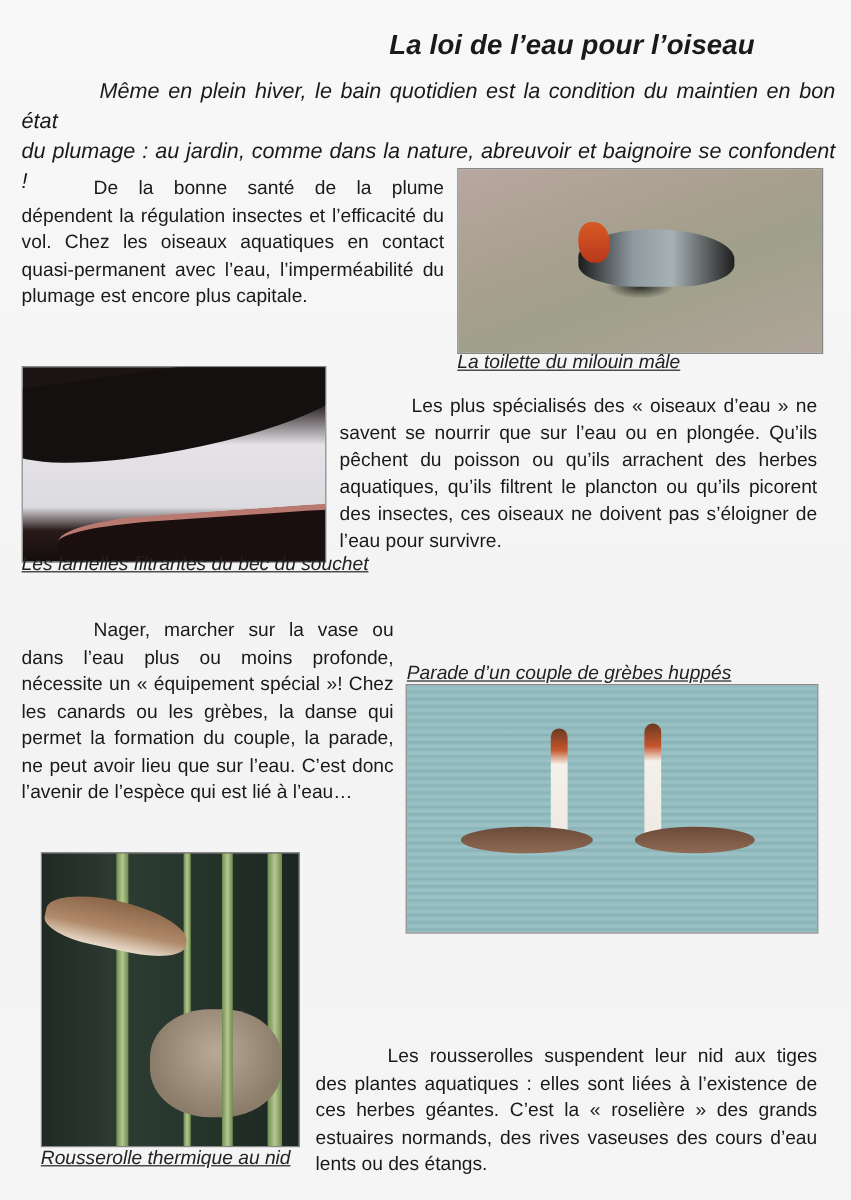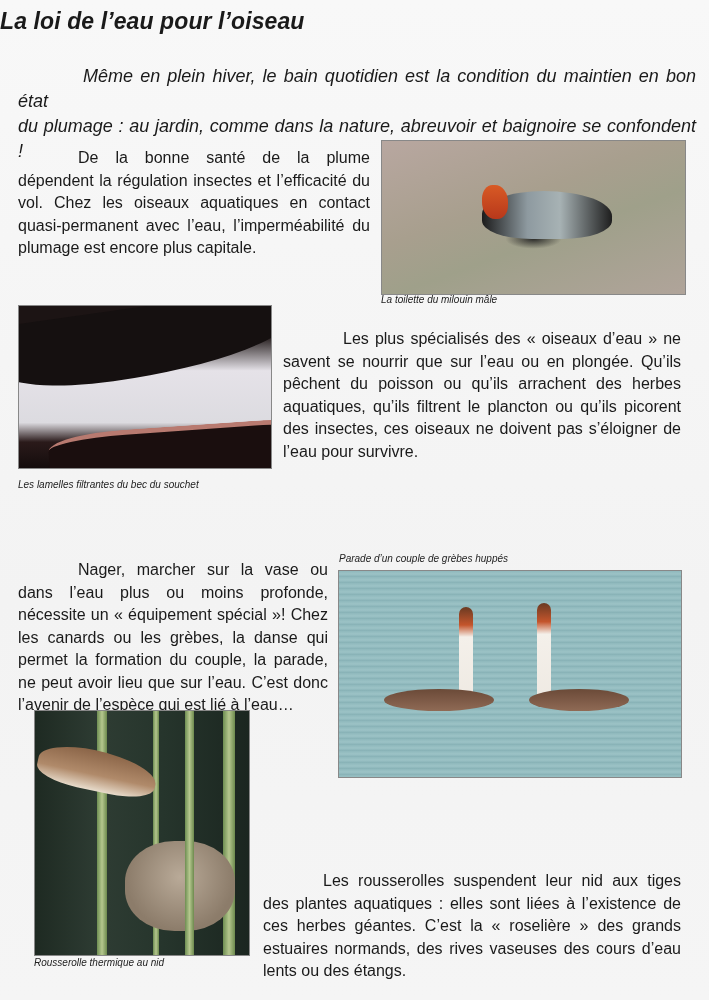--- a/index.html
+++ b/index.html
@@ -5,34 +5,34 @@
   html, body { margin: 0; padding: 0; }
   body {
     width: 709px; height: 1000px; position: relative; overflow: hidden;
     background: #f6f6f6;
     font-family: "Liberation Sans", sans-serif;
     color: #1a1a1a;
   }
   .page { position: absolute; inset: 0;
     background: linear-gradient(180deg, #f8f8f8 0%, #f3f3f3 60%, #f5f5f5 100%); }
   .title {
-    position: absolute; top: 8px; left: 0; width: 629px; text-align: left;
+    position: absolute; top: 24px; left: 0; width: 629px; text-align: right;
     font-size: 23px; font-weight: bold; font-style: italic; letter-spacing: 0.1px;
   }
   .intro {
     position: absolute; top: 64px; left: 18px; width: 678px;
     font-style: italic; font-size: 18px; line-height: 25px; text-align: justify;
   }
   .intro .line1 { display: block; text-indent: 65px; text-align: justify; text-align-last: justify; }
   .para {
     position: absolute; font-size: 16px; line-height: 22.5px; text-align: justify;
   }
   .para .first { text-indent: 60px; display: block; }
   .photo { position: absolute; border: 1px solid #888; overflow: hidden; }
-  .caption { position: absolute; font-style: italic; font-size: 10px; color: #222; white-space: nowrap; }
+  .caption { position: absolute; font-style: italic; font-size: 16px; color: #222; white-space: nowrap; text-decoration: underline; }
 
   
   .p-pochard { left: 381px; top: 140px; width: 303px; height: 153px;
     background:
       radial-gradient(ellipse 40px 14px at 50% 64%, rgba(30,30,30,0.9), transparent 70%),
       linear-gradient(160deg, #b8a7a0 0%, #a89f8e 40%, #9fa08a 60%, #b0a49a 100%); }
   .duck-body { position: absolute; left: 100px; top: 50px; width: 130px; height: 48px;
     border-radius: 50% 55% 40% 40%; background: linear-gradient(90deg,#1b1b1b 0%,#8e9aa0 35%,#a7b2b4 60%,#1e1e1e 100%); }
   .duck-head { position: absolute; left: 100px; top: 44px; width: 26px; height: 34px; border-radius: 40% 50% 40% 50%;
     background: linear-gradient(180deg,#d85a25,#b8381b); }
@@ -81,27 +81,27 @@
   <div class="photo p-pochard">
     <div class="duck-body"></div>
     <div class="duck-head"></div>
   </div>
   <div class="caption" style="left:381px; top:294px;">La toilette du milouin mâle</div>
 
   <div class="photo p-beak">
     <div class="beak-top"></div>
     <div class="beak-bottom"></div>
   </div>
-  <div class="caption" style="left:18px; top:479px;text-align:right;">Les lamelles filtrantes du bec du souchet</div>
+  <div class="caption" style="left:18px; top:462px;text-align:right;">Les lamelles filtrantes du bec du souchet</div>
 
   <div class="para" style="left:283px; top:328px; width:398px;">
     <span class="first">Les plus spécialisés des « oiseaux d’eau » ne savent se nourrir que sur l’eau ou en plongée. Qu’ils pêchent du poisson ou qu’ils arrachent des herbes aquatiques, qu’ils filtrent le plancton ou qu’ils picorent des insectes, ces oiseaux ne doivent pas s’éloigner de l’eau pour survivre.</span>
   </div>
 
-  <div class="para" style="left:18px; top:515px; width:310px;margin-top:44px;">
+  <div class="para" style="left:18px; top:515px; width:310px;">
     <span class="first">Nager, marcher sur la vase ou dans l’eau plus ou moins profonde, nécessite un « équipement spécial »! Chez les canards ou les grèbes, la danse qui permet la formation du couple, la parade, ne peut avoir lieu que sur l’eau. C’est donc l’avenir de l’espèce qui est lié à l’eau…</span>
   </div>
 
   <div class="caption" style="left:339px; top:553px;">Parade d’un couple de grèbes huppés</div>
   <div class="photo p-grebes">
     <div class="grebe" style="left:120px; top:36px; height:100px;"></div>
     <div class="grebe-body" style="left:45px; top:118px; width:110px;"></div>
     <div class="grebe" style="left:198px; top:32px; height:104px;"></div>
     <div class="grebe-body" style="left:190px; top:118px; width:100px;"></div>
   </div>

